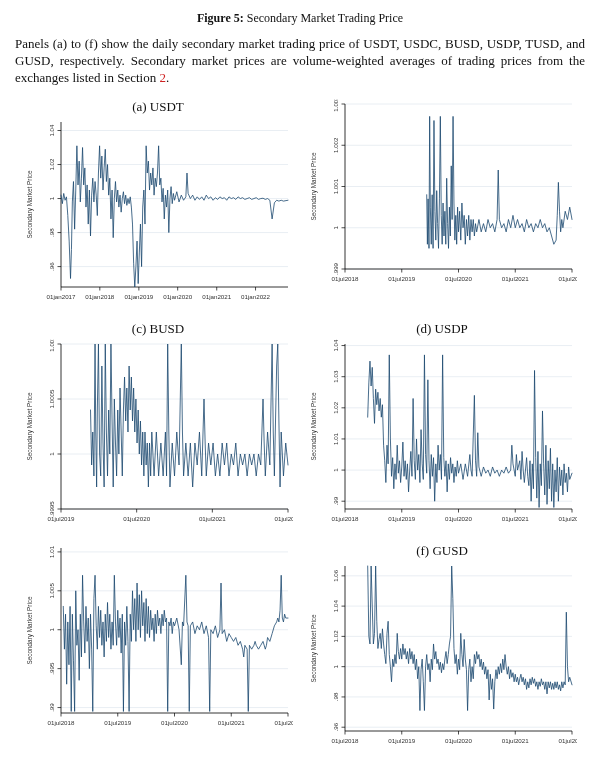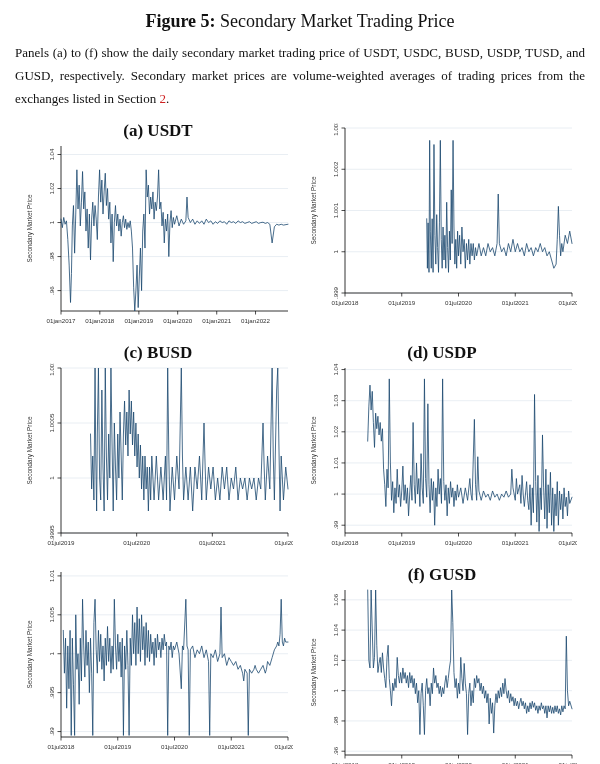--- a/index.html
+++ b/index.html
@@ -1,24 +1,24 @@
 <!DOCTYPE html>
 <html><head>
 <meta charset="utf-8">
 <style>
   html,body{margin:0;padding:0;background:#fff;}
   body{width:600px;height:764px;overflow:hidden;font-family:"Liberation Serif",serif;color:#111;}
-  .fig-title{text-align:center;font-size:18px;margin-top:11px;}
+  .fig-title{text-align:center;font-size:12px;margin-top:11px;}
   .fig-title b{font-weight:bold;}
-  .caption{font-size:13px;line-height:23px;margin:9px 15px 0 15px;text-align:justify;}
+  .caption{font-size:13px;line-height:17px;margin:9px 15px 0 15px;text-align:justify;}
   .link{color:#cf2121;}
   .grid{display:grid;grid-template-columns:276px 276px;column-gap:8px;row-gap:12px;
         justify-content:center;margin-top:13px;}
   .panel{text-align:center;}
-  .panel-title{font-size:17px;font-weight:bold;margin:0 0 3px 0;line-height:15px;}
+  .panel-title{font-size:13px;font-weight:normal;margin:0 0 3px 0;line-height:15px;}
   .chart{width:270px;height:192px;margin:0 auto;overflow:hidden;}
   svg{display:block;}
 </style>
 </head>
 <body>
 
 <div class="fig-title">
   <b>Figure 5:</b><span> Secondary Market Trading Price</span>
 </div>
 

